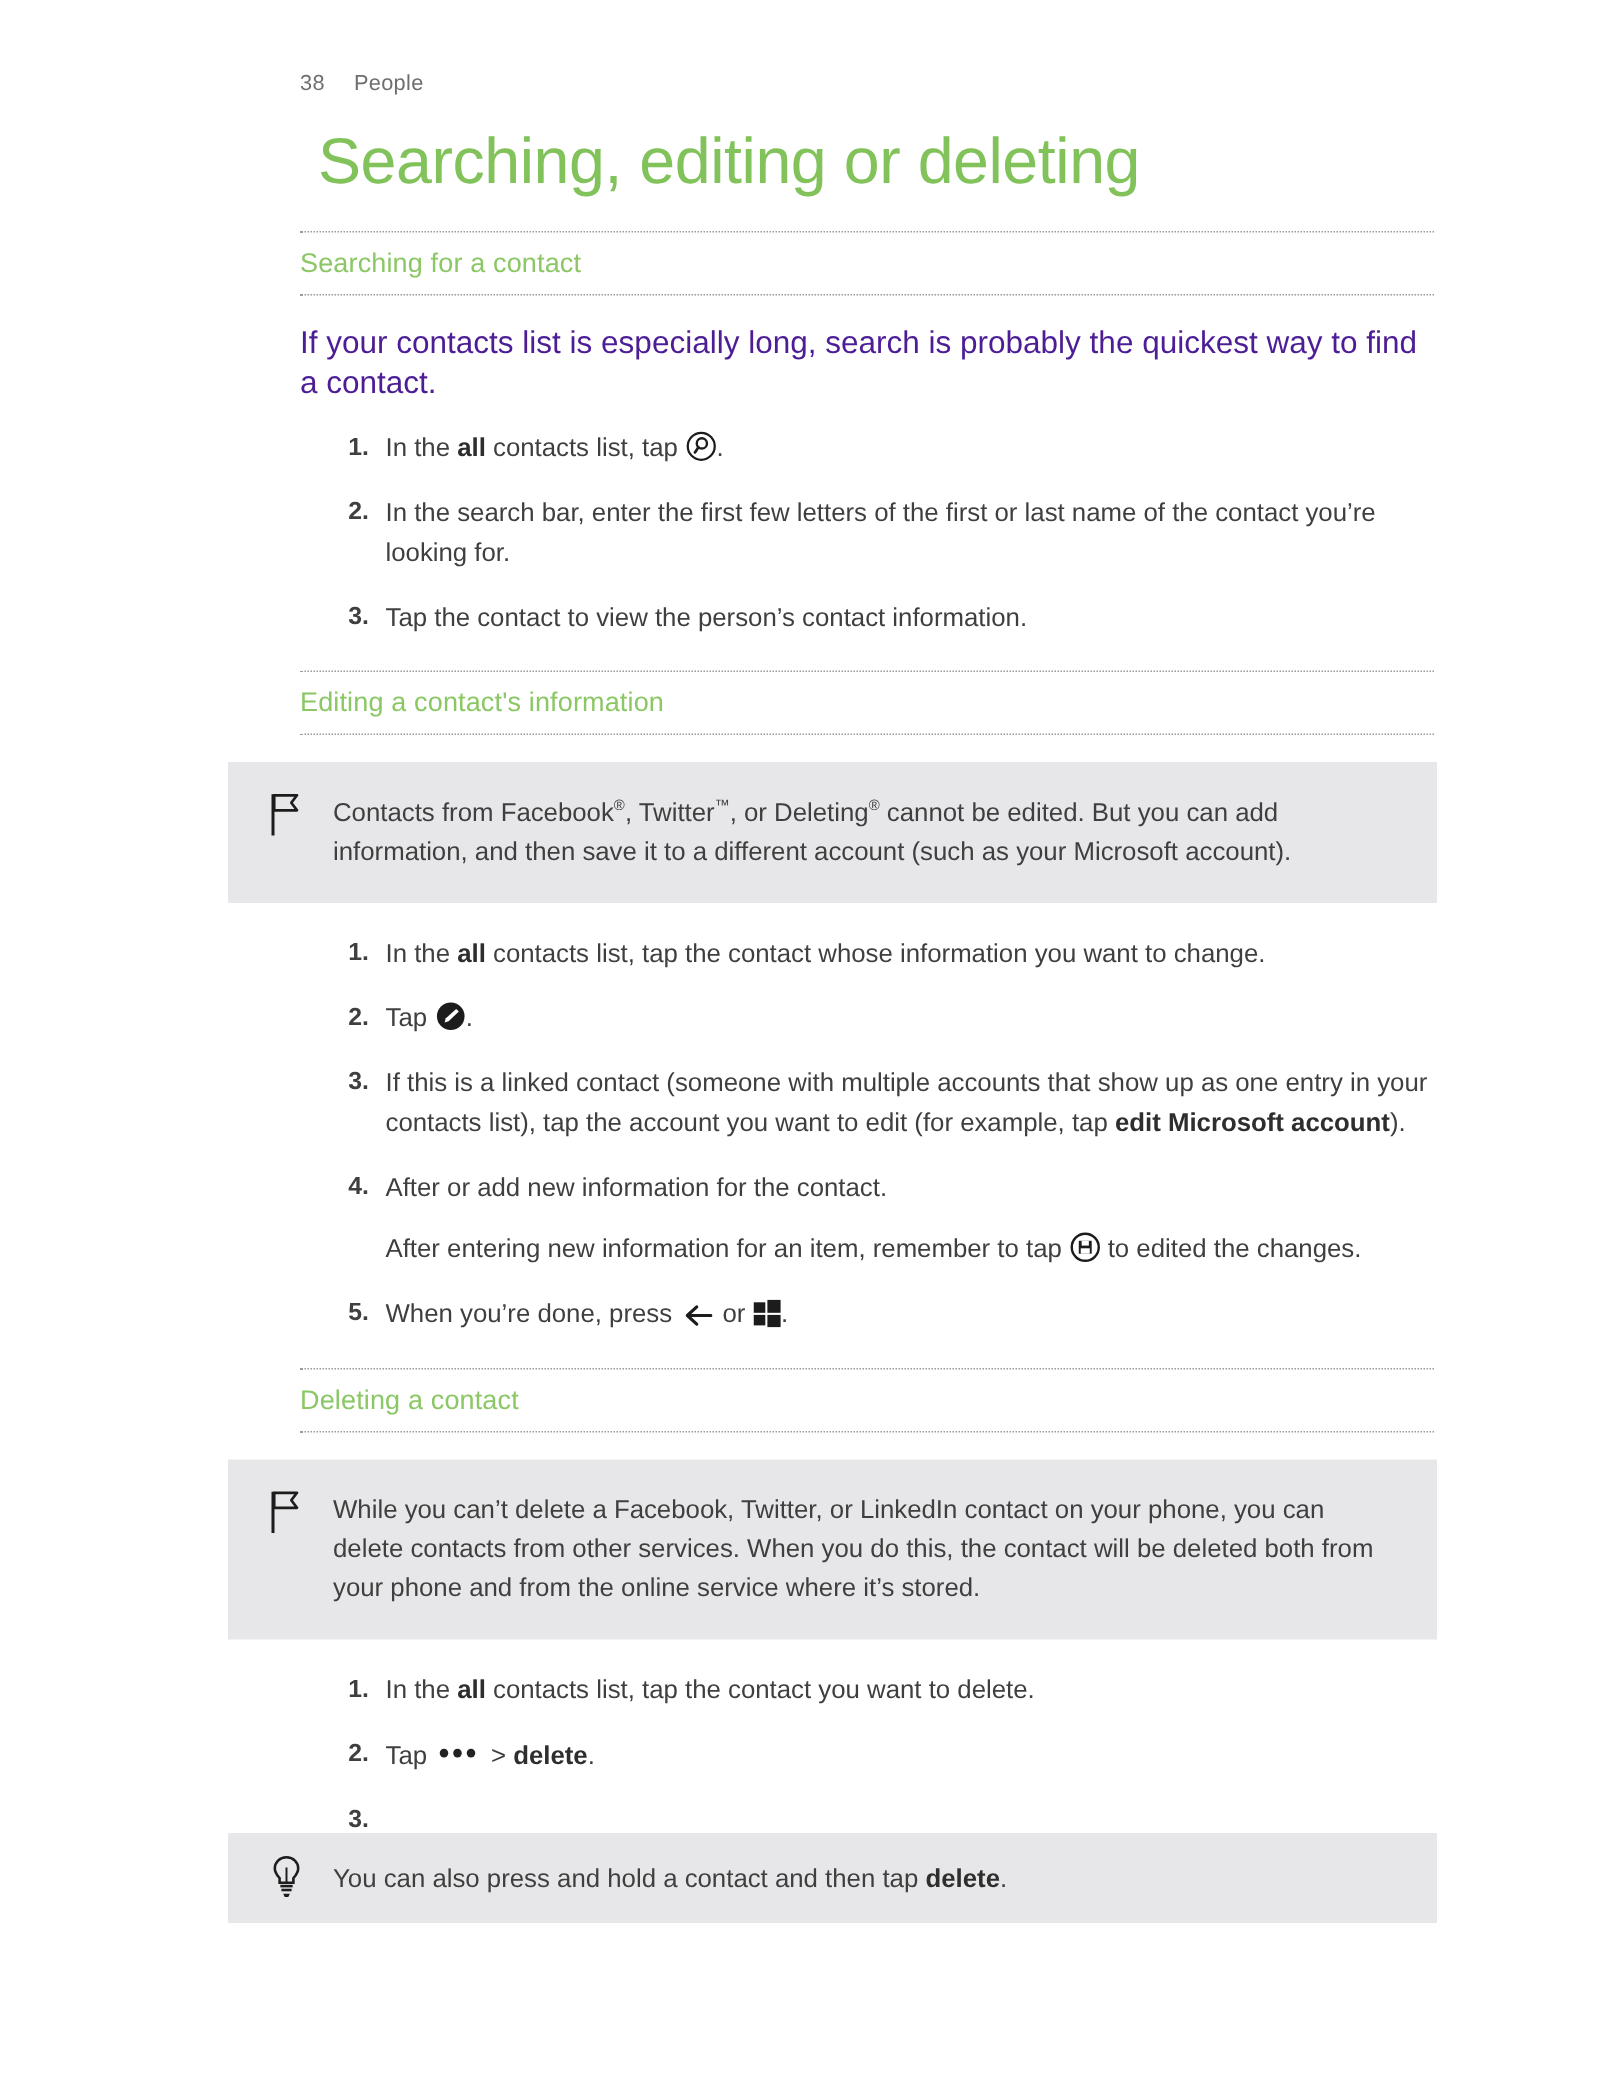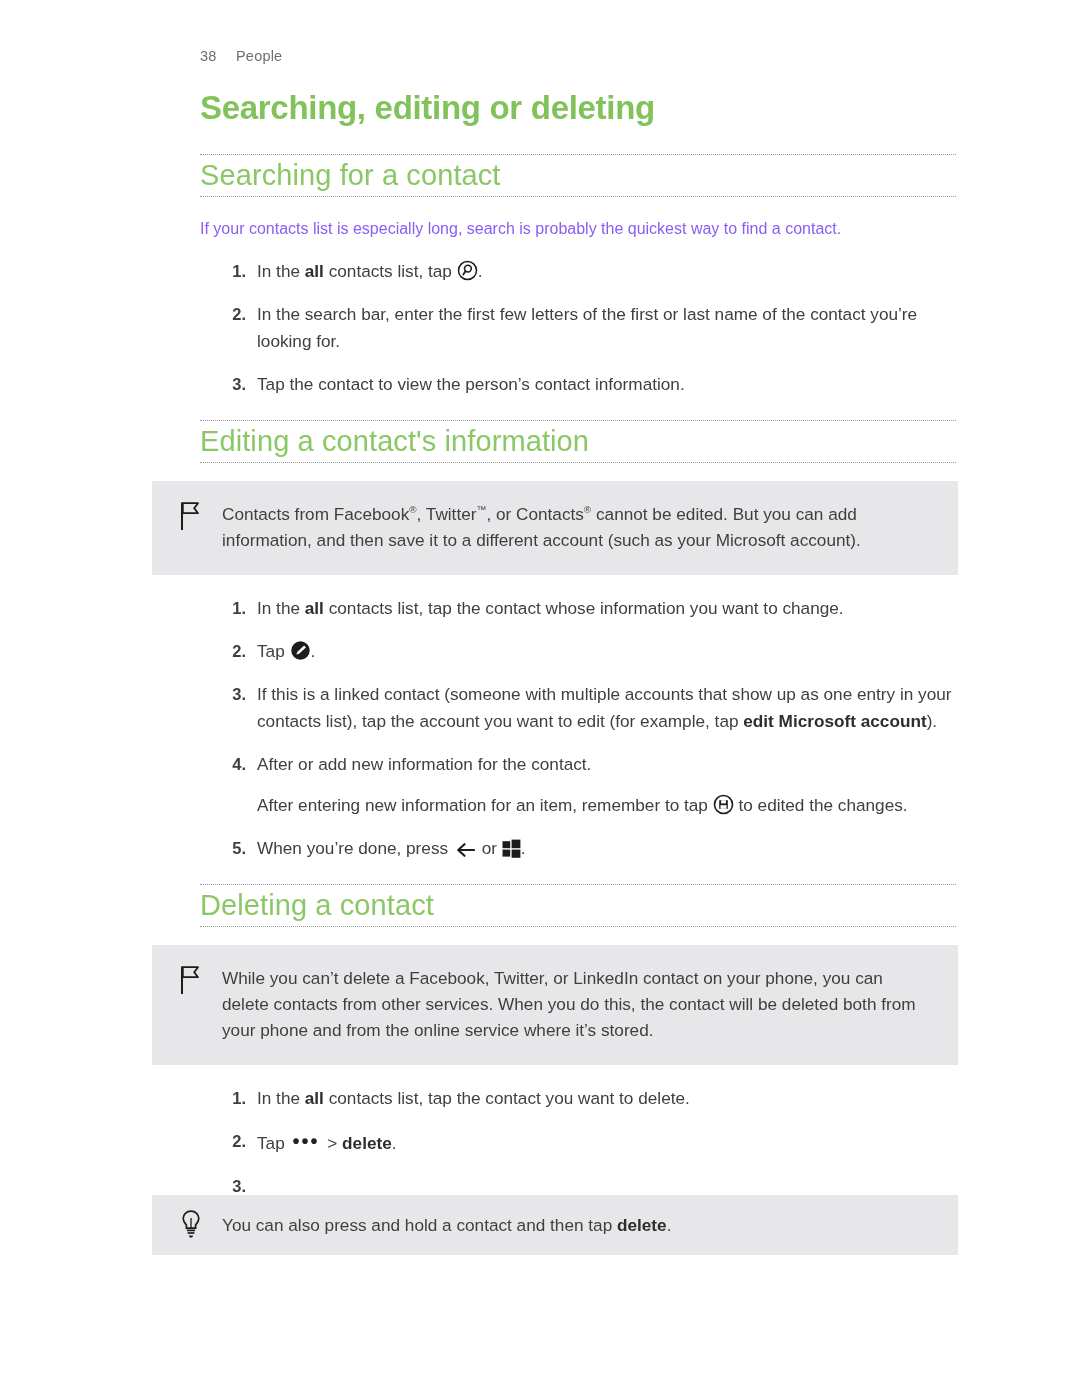--- a/index.html
+++ b/index.html
@@ -37,51 +37,51 @@
 
   
   .content {
     position: absolute;
     left: 200px;
     top: 88px;
     width: 758px;
   }
 
   h1.doc-title {
-    font-size: 33px;
+    font-size: 43px;
     line-height: 40px;
-    font-weight: bold;
+    font-weight: normal;
     color: #82c25a;
-    margin: 0 0 26px 0;
+    margin: 0 0 26px 12px;
     letter-spacing: -0.3px;
   }
 
   
   .section-head {
     border-top: 1px dotted #9a9a9a;
     border-bottom: 1px dotted #9a9a9a;
     padding: 6px 0 7px 0;
     margin: 0 0 18px 0;
     width: 756px;
   }
   .section-head h2 {
     margin: 0;
-    font-size: 29px;
+    font-size: 18px;
     line-height: 28px;
     font-weight: normal;
     color: #8bc765;
     letter-spacing: 0.1px;
   }
 
   
   p.body {
     margin: 0 0 16px 0;
-    font-size: 16px;
+    font-size: 21px;
     line-height: 27px;
-    color: #8b5cf6;
+    color: #4c1d95;
   }
 
   
   ol.steps {
     list-style: none;
     margin: 0;
     padding: 0;
   }
   ol.steps > li {
     position: relative;
@@ -213,21 +213,21 @@
       <h2>Editing a contact's information</h2>
     </div>
 
     <div class="callout">
       <span class="callout-icon">
         <svg width="26" height="30" viewBox="0 0 26 30">
           <line x1="4" y1="1.5" x2="4" y2="29" stroke="#1c1c1c" stroke-width="2"></line>
           <path d="M4.8 2.2 L20 2.2 L16.2 7.2 L20 12.2 L4.8 12.2 Z" fill="none" stroke="#1c1c1c" stroke-width="1.8" stroke-linejoin="round"></path>
         </svg>
       </span>
-      <p><span>Contacts from Facebook</span><sup>®</sup><span>, Twitter</span><sup>™</sup><span>, or Contacts</span><sup>®</sup><span> cannot be edited. But you can add information, and then save it to a different account (such as your Microsoft account).</span></p>
+      <p><span>Contacts from Facebook</span><sup>®</sup><span>, Twitter</span><sup>™</sup><span>, or Deleting</span><sup>®</sup><span> cannot be edited. But you can add information, and then save it to a different account (such as your Microsoft account).</span></p>
     </div>
 
     <ol class="steps gap-before-list">
       <li>
         <span class="num">1.</span>
         <span>In the </span><b>all</b><span> contacts list, tap the contact whose information you want to change.</span>
       </li>
       <li>
         <span class="num">2.</span>
         <span>Tap </span><span class="ico"><svg width="21" height="21" viewBox="0 0 21 21">

